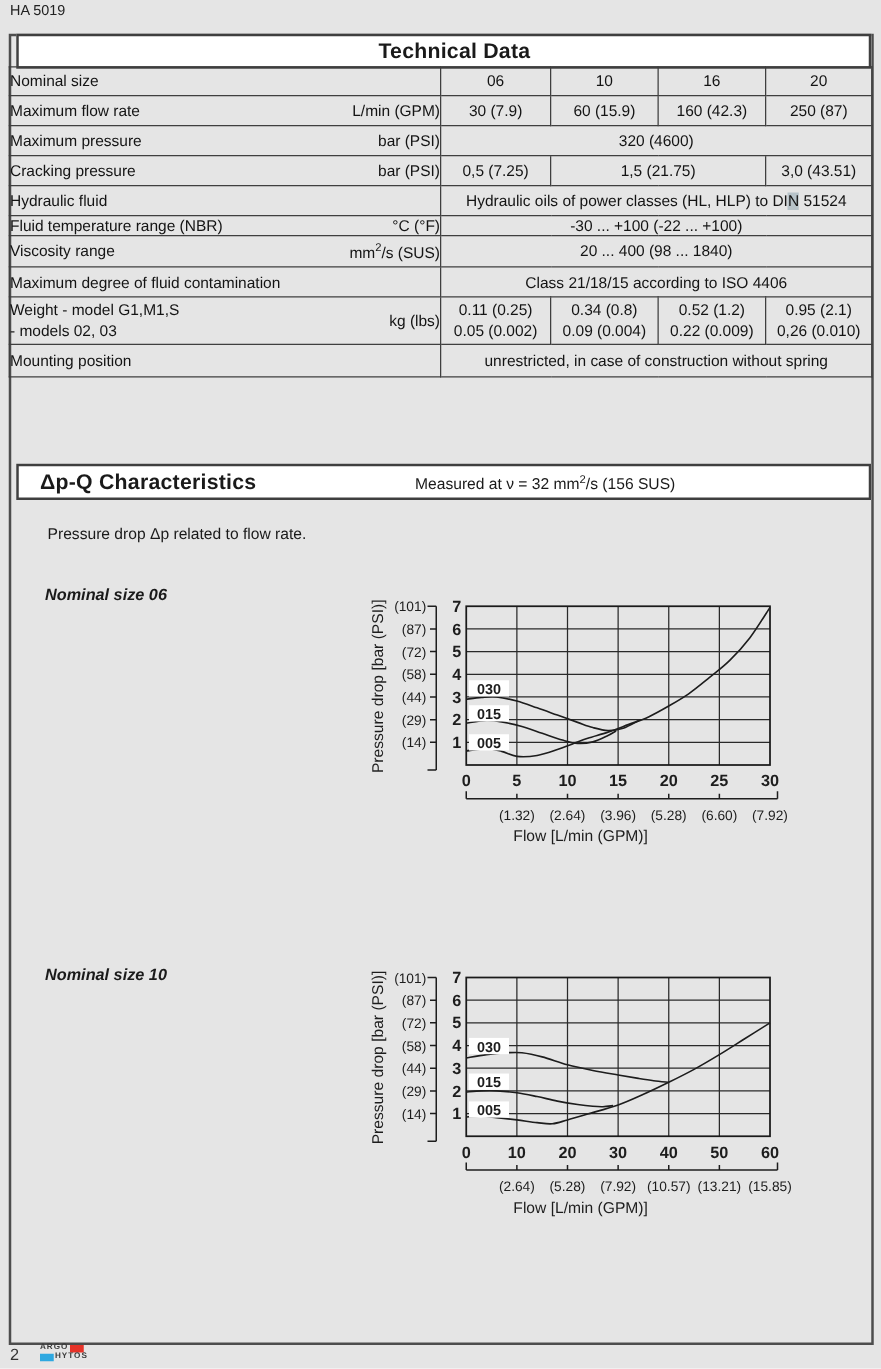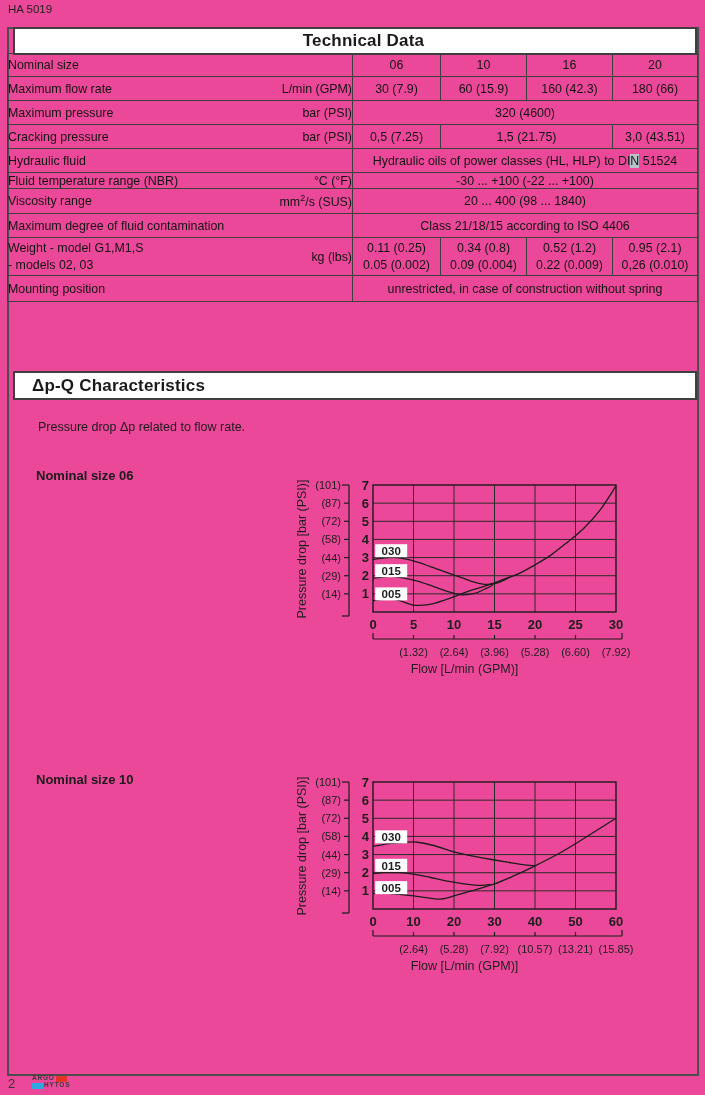--- a/index.html
+++ b/index.html
@@ -1,16 +1,16 @@
 <!DOCTYPE html>
 <html><head>
 <meta charset="utf-8">
 <style>
   html,body{margin:0;padding:0;background:#fff;}
-  #page{position:relative;width:705px;height:1095px;background:#ec4899;overflow:hidden;
+  #page{position:relative;width:705px;height:1095px;background:#e5e5e5;overflow:hidden;
         font-family:"Liberation Sans",sans-serif;color:#1a1a1a;}
   .abs{position:absolute;}
   #doc-code{left:8px;top:3px;font-size:11.5px;color:#222;}
   #page-border{left:7px;top:27px;width:688px;height:1045px;border:2px solid #4d4d4d;}
   .section-head{left:13px;width:680px;border:2px solid #3f3f3f;background:#fff;
                 display:flex;align-items:center;}
   #tech-head{top:27px;height:24px;justify-content:center;}
   #dpq-head{top:371px;height:25px;}
   .section-title{font-size:17px;font-weight:bold;padding-left:17px;letter-spacing:0.2px;}
   #measured{position:absolute;left:317px;top:5px;font-size:12.5px;font-weight:normal;}
@@ -19,21 +19,21 @@
   #tech-table{position:absolute;left:7px;top:53px;width:690px;border-collapse:collapse;
               table-layout:fixed;font-size:12.4px;color:#141414;}
   #tech-table td{border:1.5px solid #3f3f3f;padding:0;vertical-align:middle;margin-top:40px;}
   td.lbl{padding-left:5px;padding-right:4px;}
   .lblflex{display:flex;justify-content:space-between;align-items:center;}
   td.val{text-align:center;}
   .two-line{line-height:1.3;}
   .wl2{}
   .hl-n{background:#b7c3c9;}
   
-  .chart-title{font-size:13px;font-weight:bold;}
+  .chart-title{font-size:13px;font-weight:bold;font-style:italic;}
   #ct0{left:36px;top:468px;}
   #ct1{left:36px;top:772px;text-align:center;}
   .chart{left:0;width:705px;height:230px;}
   #chart0{top:455px;}
   #chart1{top:752px;}
   
   #page-num{left:8px;top:1076px;font-size:13px;color:#333;}
   #logo{left:32px;top:1075px;font-weight:bold;font-size:6.5px;letter-spacing:0.8px;color:#3a3a3a;line-height:1;}
   .logo-row{display:flex;align-items:center;height:7px;}
   .logo-block{width:11px;height:6px;display:inline-block;}
@@ -69,21 +69,21 @@
     <tr style="height:24px">
       <td class="lbl">
             <div class="lblflex">
         <span>Maximum flow rate</span>
         <span>L/min (GPM)</span>
             </div>
           </td>
       <td class="val">30 (7.9)</td>
       <td class="val">60 (15.9)</td>
       <td class="val">160 (42.3)</td>
-      <td class="val">180 (66)</td>
+      <td class="val">250 (87)</td>
     </tr>
     <tr style="height:24px">
       <td class="lbl">
             <div class="lblflex">
         <span>Maximum pressure</span>
         <span>bar (PSI)</span>
             </div>
           </td>
       <td class="val" colspan="4">320 (4600)</td>
     </tr>
@@ -153,20 +153,21 @@
     </tr>
     <tr style="height:26px">
       <td class="lbl"><span>Mounting position</span></td>
       <td class="val" colspan="4">unrestricted, in case of construction without spring</td>
     </tr>
   </tbody>
     </table>
 
   <div id="dpq-head" class="abs section-head">
     <span class="section-title">Δp-Q Characteristics</span>
+    <span id="measured"><span>Measured at ν = 32 mm</span><sup>2</sup><span>/s (156 SUS)</span></span>
   </div>
 
   <div class="abs" style="left:38px;top:420px;font-size:12.5px">Pressure drop Δp related to flow rate.</div>
 
   <div id="ct0" class="abs chart-title">Nominal size 06</div>
   <div id="chart0" class="abs chart"><svg width="705" height="230" font-family="Liberation Sans, sans-serif" fill="#1d1d1d">
         <text transform="rotate(-90)" x="-94" y="306" text-anchor="middle" font-size="12.5">Pressure drop [bar (PSI)]</text>
         <text x="341" y="34" text-anchor="end" font-size="11">(101)</text>
         <text x="369" y="34.5" text-anchor="end" font-size="13" font-weight="bold">7</text>
         <text x="341" y="52.14285714285715" text-anchor="end" font-size="11">(87)</text>

